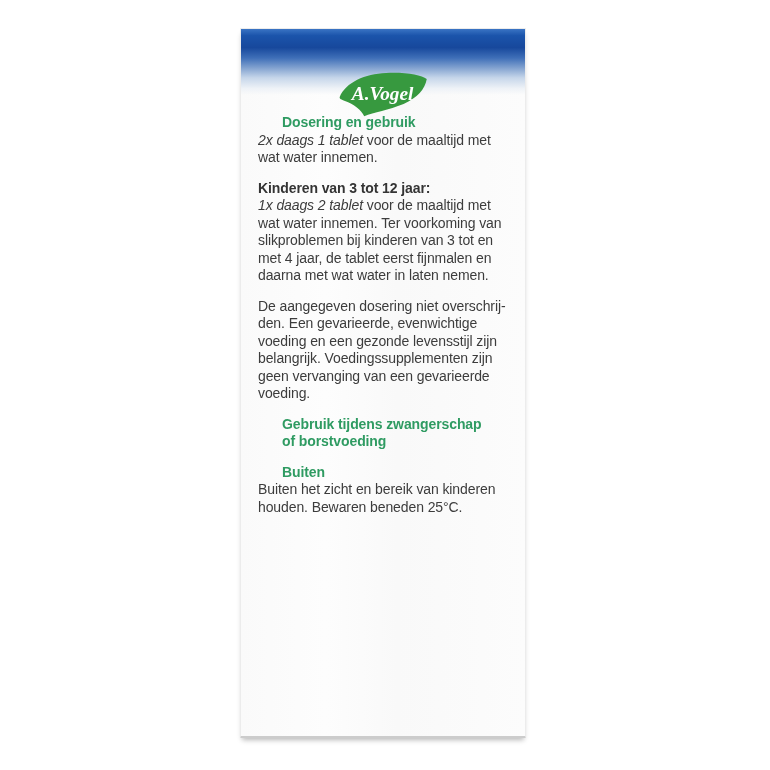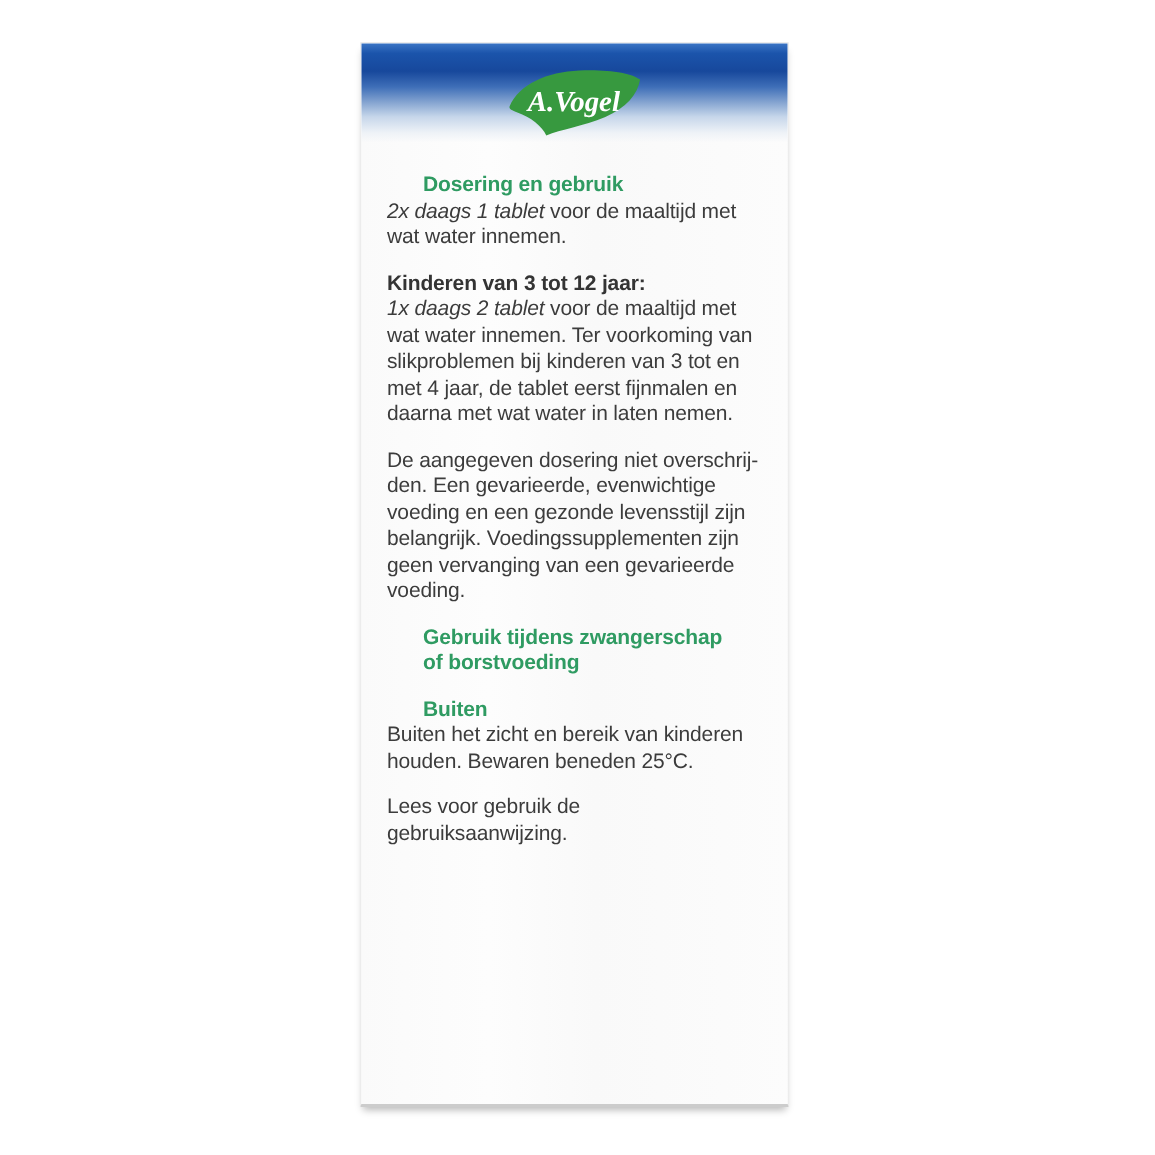--- a/index.html
+++ b/index.html
@@ -44,21 +44,21 @@
       #17489c 28%,
       #3f6fb8 44%,
       #7e9fce 58%,
       #c6d6ea 74%,
       #eef2f7 90%,
       rgba(251,251,251,0) 100%);
   }
   
   .logo {
     position: absolute;
-    top: 14px;
+    top: 40px;
     left: 50%;
     transform: translateX(-50%);
     width: 92px;
     height: 49px;
   }
   .logo svg { display: block; width: 100%; height: 100%; }
   
   .content {
     position: absolute;
     top: 85px;
@@ -124,20 +124,16 @@
         <h3 class="heading green">Gebruik tijdens zwangerschap
 of borstvoeding</h3>
       </section>
 
       <section>
         <h3 class="heading green">Buiten</h3>
         <p class="body">Buiten het zicht en bereik van kinderen
 houden. Bewaren beneden 25°C.</p>
       </section>
 
-      <section>
-        <p class="body">Lees voor gebruik de
-gebruiksaanwijzing.</p>
-      </section>
 
     </div>
   </div>
 </div>
 
 </body></html>

